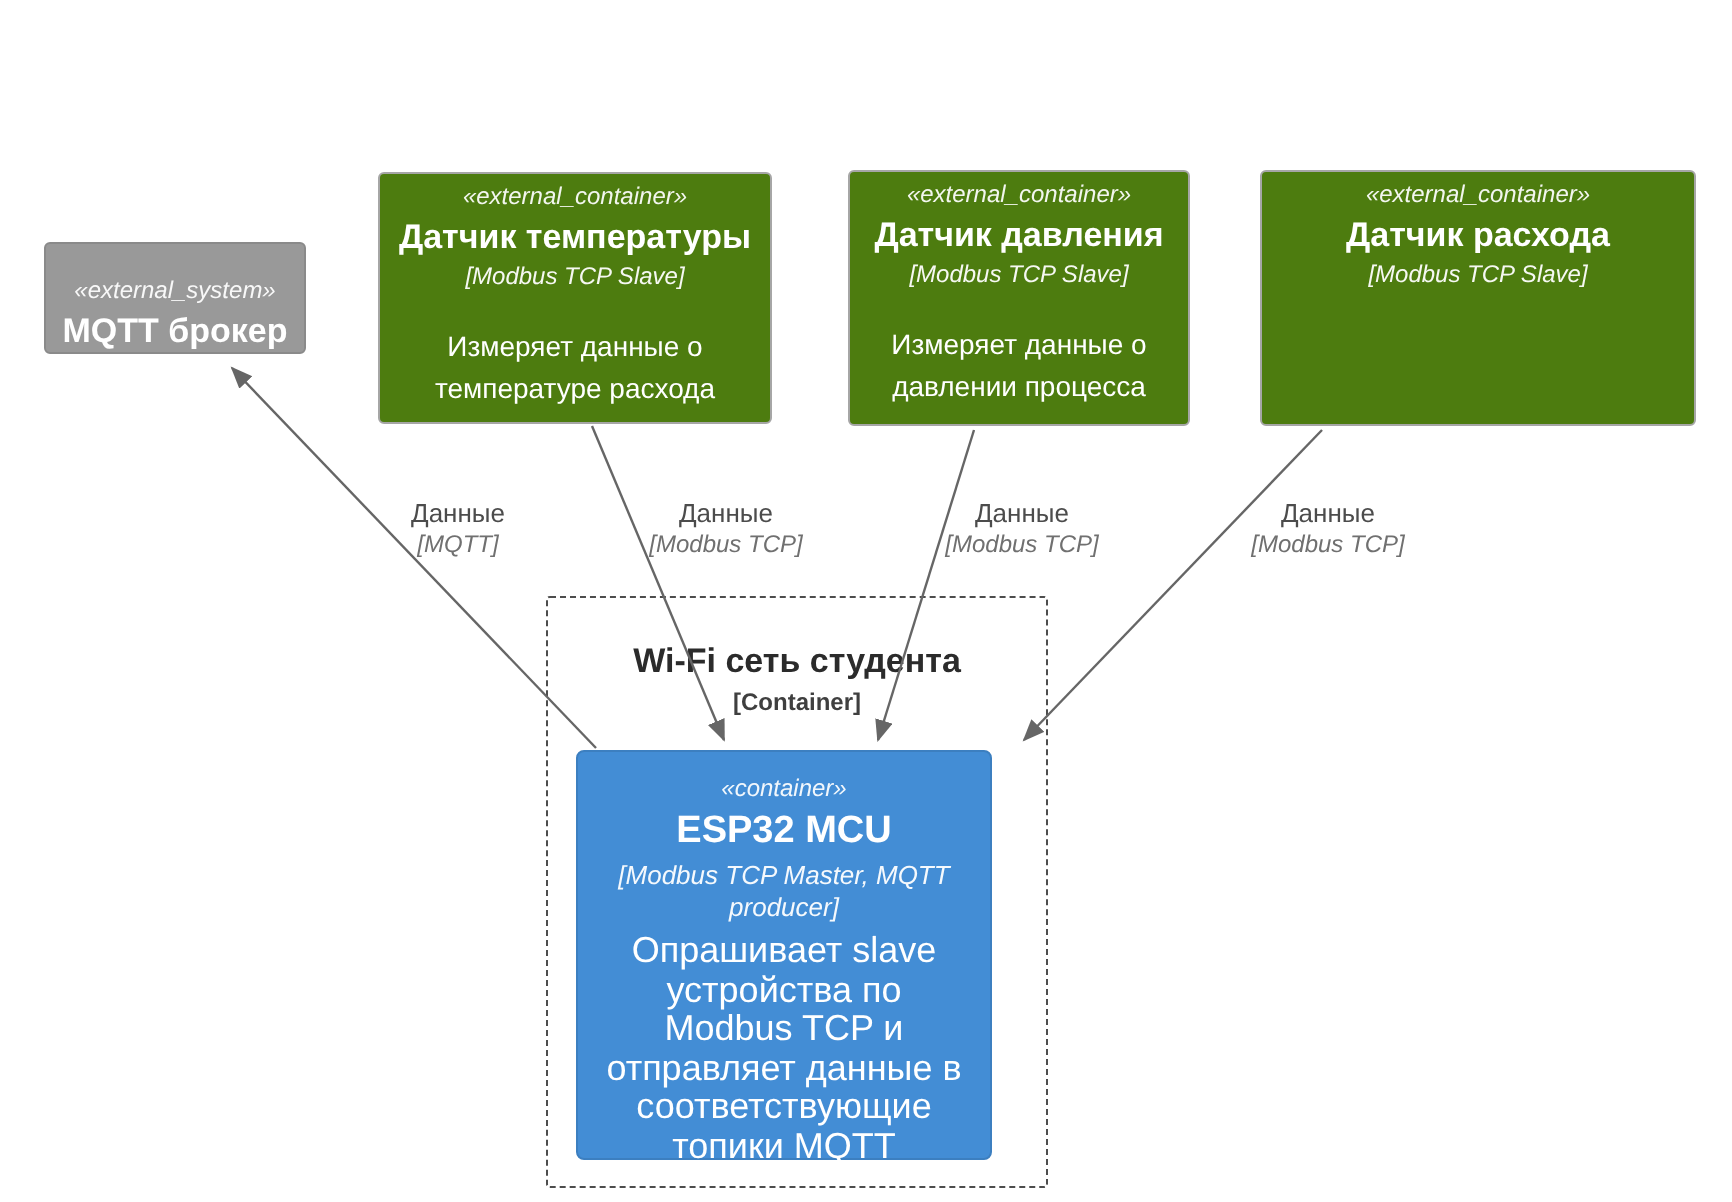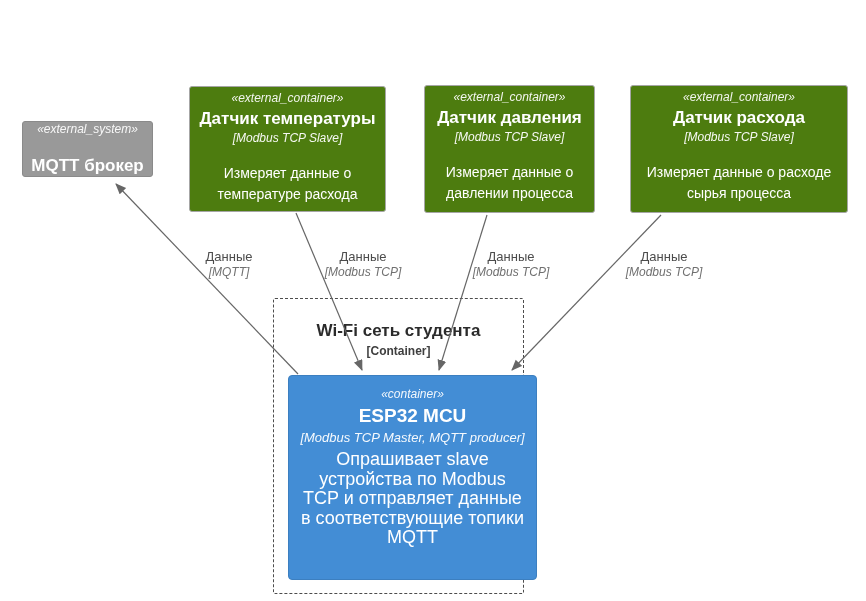--- a/index.html
+++ b/index.html
@@ -20,31 +20,31 @@
   .boundary-title { font-size:17px; font-weight:bold; color:#2b2b2b; line-height:20px; }
   .boundary-subtitle { font-size:12px; font-weight:bold; color:#3f3f3f; margin-top:3px; }
   
   .node {
     position:absolute; color:#ffffff; text-align:center; z-index:3;
     display:flex; flex-direction:column; align-items:center;
   }
   .ext-system {
     left:22px; top:121px; width:131px; height:56px;
     background:#999999; border:1px solid #8a8a8a; border-radius:3px;
-    justify-content:space-between;
+    justify-content:flex-end;
   }
   .ext-container {
     background:#4d7c0f; border:1px solid #a6a6a6; border-radius:3px;
     padding:4px 6px 0 6px;
   }
   .sensor-temp     { left:189px; top:86px; width:197px; height:126px; }
   .sensor-pressure { left:424px; top:85px; width:171px; height:128px; }
   .sensor-flow     { left:630px; top:85px; width:218px; height:128px; }
   .container-node {
-    left:288px; top:375px; width:249px; height:205px;
+    left:288px; top:375px; width:208px; height:205px;
     background:#438dd5; border:1px solid #3c7fc0; border-radius:4px;
     padding:11px 11px 0 11px;
   }
   .stereo { font-style:italic; font-size:12px; line-height:15px; color:rgba(255,255,255,.93); }
   .node-name { font-weight:bold; font-size:17px; line-height:21px; margin-top:2px; }
   .node-tech { font-style:italic; font-size:12px; line-height:15px; margin-top:2px; color:rgba(255,255,255,.95); }
   .node-desc { font-size:14px; line-height:21px; margin-top:17px; }
   .container-node .node-name { font-size:19px; line-height:24px; }
   .container-node .node-tech { font-size:13px; line-height:16px; }
   .container-node .node-desc { font-size:18px; line-height:19.5px; margin-top:4px; }
@@ -99,21 +99,20 @@
     <div class="stereo">«external_container»</div>
     <div class="node-name">Датчик давления</div>
     <div class="node-tech">[Modbus TCP Slave]</div>
     <div class="node-desc">Измеряет данные о давлении процесса</div>
   </div>
 
   <div class="node ext-container sensor-flow">
     <div class="stereo">«external_container»</div>
     <div class="node-name">Датчик расхода</div>
     <div class="node-tech">[Modbus TCP Slave]</div>
-    <div class="node-desc">Измеряет данные о расходе сырья процесса</div>
   </div>
 
   <div class="node container-node">
     <div class="stereo">«container»</div>
     <div class="node-name">ESP32 MCU</div>
     <div class="node-tech">[Modbus TCP Master, MQTT producer]</div>
     <div class="node-desc">Опрашивает slave устройства по Modbus TCP и отправляет данные в соответствующие топики MQTT</div>
   </div>
 
   <div class="rel-label" style="left:229px; top:249px;">

